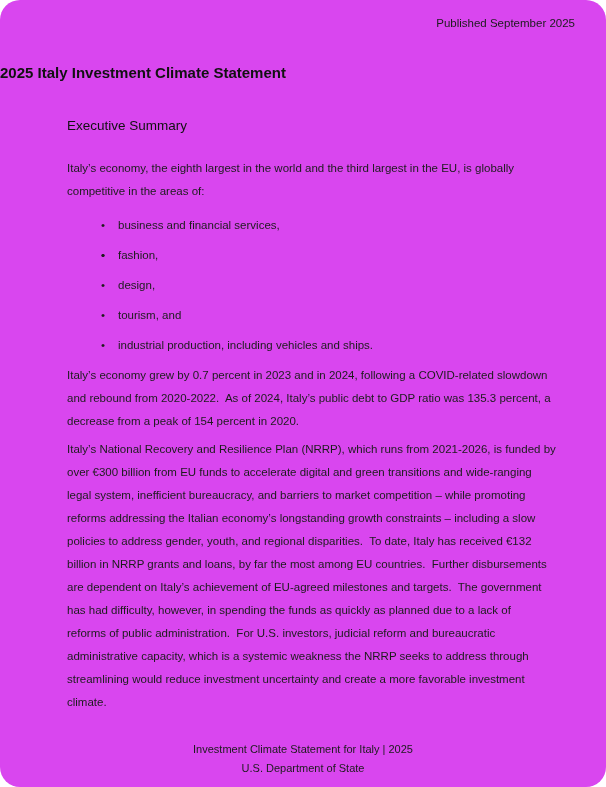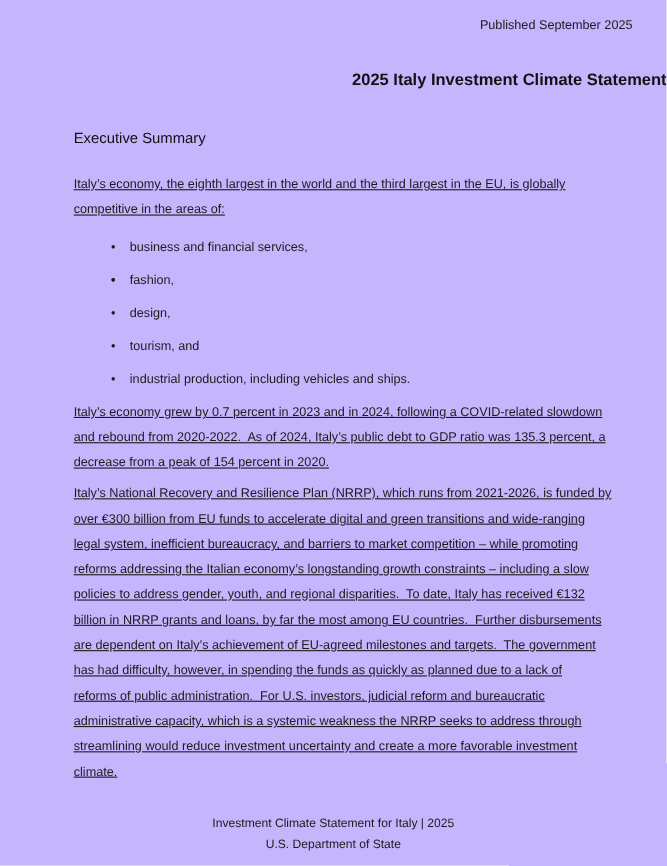--- a/index.html
+++ b/index.html
@@ -4,38 +4,39 @@
 <style>
   html, body {
     margin: 0;
     padding: 0;
     background: #ffffff;
   }
   .page {
     position: relative;
     width: 606px;
     height: 787px;
-    background: #c4b5fd;
+    background: #d946ef;
     font-family: "Liberation Sans", sans-serif;
     color: #1c1c1c;
     overflow: hidden;
     box-sizing: border-box;
+    border-radius: 20px;
   }
   .published-line {
     padding-top: 16px;
     padding-right: 31px;
     text-align: right;
     font-size: 11.5px;
     font-weight: 500;
     line-height: 14px;
     color: #1c1c1c;
   }
   .doc-title {
     margin: 33px 0 0 0;
-    text-align: right;
+    text-align: left;
     font-size: 15px;
     font-weight: 700;
     line-height: 20px;
     color: #111111;
   }
   .content {
     margin-left: 67px;
     margin-right: 30px;
   }
   .section-heading {
@@ -45,21 +46,20 @@
     line-height: 17px;
     color: #111111;
   }
   .para {
     margin-top: 23px;
     font-size: 11.5px;
     line-height: 23px;
   }
   .para .line {
     white-space: pre; 
-    text-decoration: underline;
   }
   .para-tight {
     margin-top: 5px;
   }
   .para-mid {
     margin-top: 7px;
   }
   ul.bullet-list {
     list-style: none;
     margin: 11px 0 0 0;

